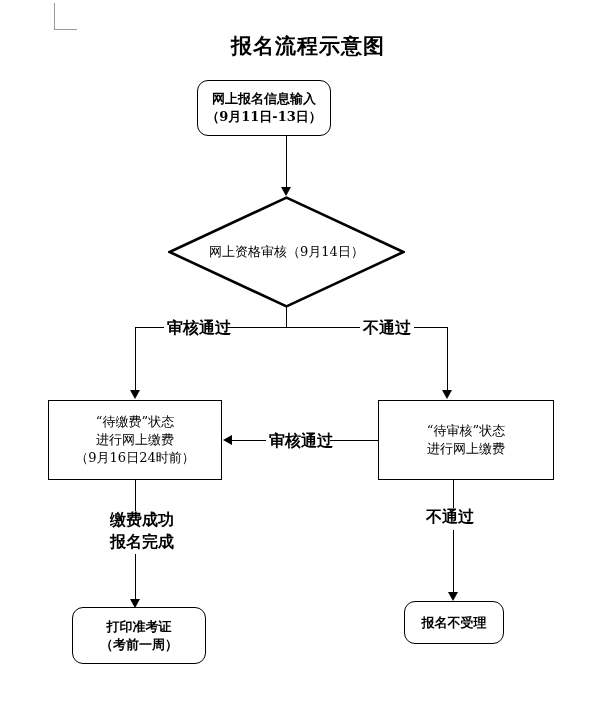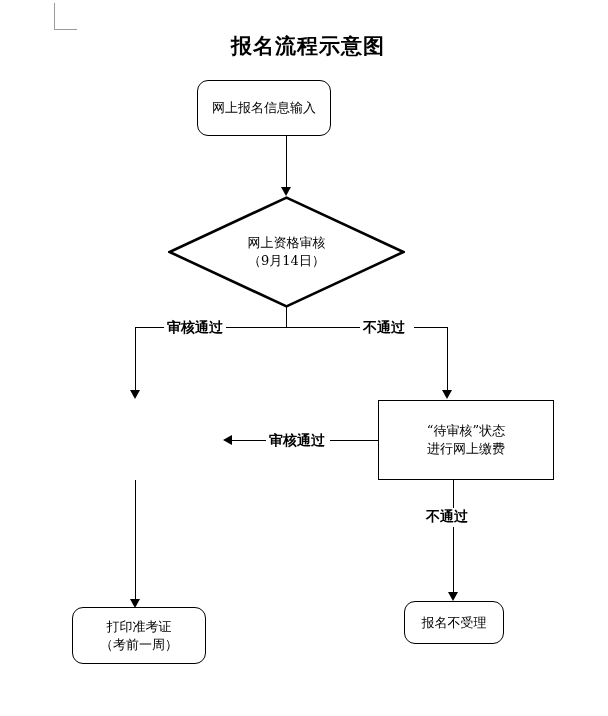--- a/index.html
+++ b/index.html
@@ -53,40 +53,41 @@
     line-height: 1.38;
   }
   .node .ln { display: block; white-space: nowrap; }
 
   .node.rect {
     border: 1.6px solid #000000;
   }
   .node.round {
     border: 1.8px solid #000000;
     border-radius: 11px;
+    font-weight: bold;
   }
 
   
   .diamond-wrap {
     position: absolute;
   }
   .diamond-wrap svg {
     position: absolute;
     left: 0;
     top: 0;
     display: block;
   }
   .diamond-text {
     position: absolute;
     left: 0;
     top: 0;
     width: 100%;
     height: 100%;
     display: flex;
-    flex-direction: column;
+    flex-direction: row;
     align-items: center;
     justify-content: center;
     text-align: center;
     line-height: 1.42;
     color: #000000;
   }
 
   
   .vline {
     position: absolute;
@@ -111,43 +112,44 @@
     width: 0;
     height: 0;
     border-top: 5px solid transparent;
     border-bottom: 5px solid transparent;
     border-right: 9px solid #000000;
   }
 
   
   .edge-label {
     position: absolute;
-    font-size: 14px;
+    font-size: 16px;
     font-weight: bold;
     color: #000000;
     background: #ffffff;
     white-space: nowrap;
-    text-align: left;
+    text-align: right;
     line-height: 1.35;
     padding: 0 3px;
     font-family: Liberation Mono, monospace;
   }
   .edge-label .ln { display: block; }
 </style>
 </head>
 <body>
 
 <div id="canvas">
 
   <div class="corner-mark" style="left:54px; top:3px; width:22px; height:26px;"></div>
 
   <div class="title">报名流程示意图</div>
 
   <div class="node round" style="left:197px; top:80px; width:134px; height:56px; font-size:13px;">
     <span class="ln">网上报名信息输入</span>
+    <span class="ln">（9月11日-13日）</span>
   </div>
 
   <div class="vline" style="left:286px; top:136px; height:52px;"></div>
   <div class="arrow-down" style="left:281px; top:187px;"></div>
 
   <div class="diamond-wrap" style="left:168px; top:196px; width:237px; height:112px;">
     <svg width="237" height="112" viewBox="0 0 237 112">
       <polygon points="118.5,1.6 235.4,56 118.5,110.4 1.6,56" fill="#ffffff" stroke="#000000" stroke-width="2.6"></polygon>
     </svg>
     <div class="diamond-text" style="font-size:13px;">
@@ -166,34 +168,43 @@
   <div class="vline" style="left:447px; top:327px; height:64px;"></div>
   <div class="arrow-down" style="left:442px; top:390px;"></div>
 
   <div class="edge-label" style="left:164px; top:319px; width:56px;">
     <span class="ln">审核通过</span>
   </div>
   <div class="edge-label" style="left:360px; top:319px; width:48px;">
     <span class="ln">不通过</span>
   </div>
 
+  <div class="node rect" style="left:48px; top:400px; width:174px; height:80px; font-size:13px;">
+    <span class="ln">“待缴费”状态</span>
+    <span class="ln">进行网上缴费</span>
+    <span class="ln">（9月16日24时前）</span>
+  </div>
 
   <div class="node rect" style="left:378px; top:400px; width:176px; height:80px; font-size:13px;">
     <span class="ln">“待审核”状态</span>
     <span class="ln">进行网上缴费</span>
   </div>
 
   <div class="hline" style="left:232px; top:440px; width:146px;"></div>
   <div class="arrow-left" style="left:223px; top:435px;"></div>
   <div class="edge-label" style="left:266px; top:432px; width:58px;">
     <span class="ln">审核通过</span>
   </div>
 
   <div class="vline" style="left:135px; top:480px; height:120px;"></div>
   <div class="arrow-down" style="left:130px; top:599px;"></div>
+  <div class="edge-label" style="left:99px; top:511px; width:72px;">
+    <span class="ln">缴费成功</span>
+    <span class="ln">报名完成</span>
+  </div>
 
   <div class="vline" style="left:453px; top:480px; height:113px;"></div>
   <div class="arrow-down" style="left:448px; top:592px;"></div>
   <div class="edge-label" style="left:423px; top:508px; width:48px;">
     <span class="ln">不通过</span>
   </div>
 
   <div class="node round" style="left:72px; top:607px; width:134px; height:57px; font-size:13px;">
     <span class="ln">打印准考证</span>
     <span class="ln">（考前一周）</span>

